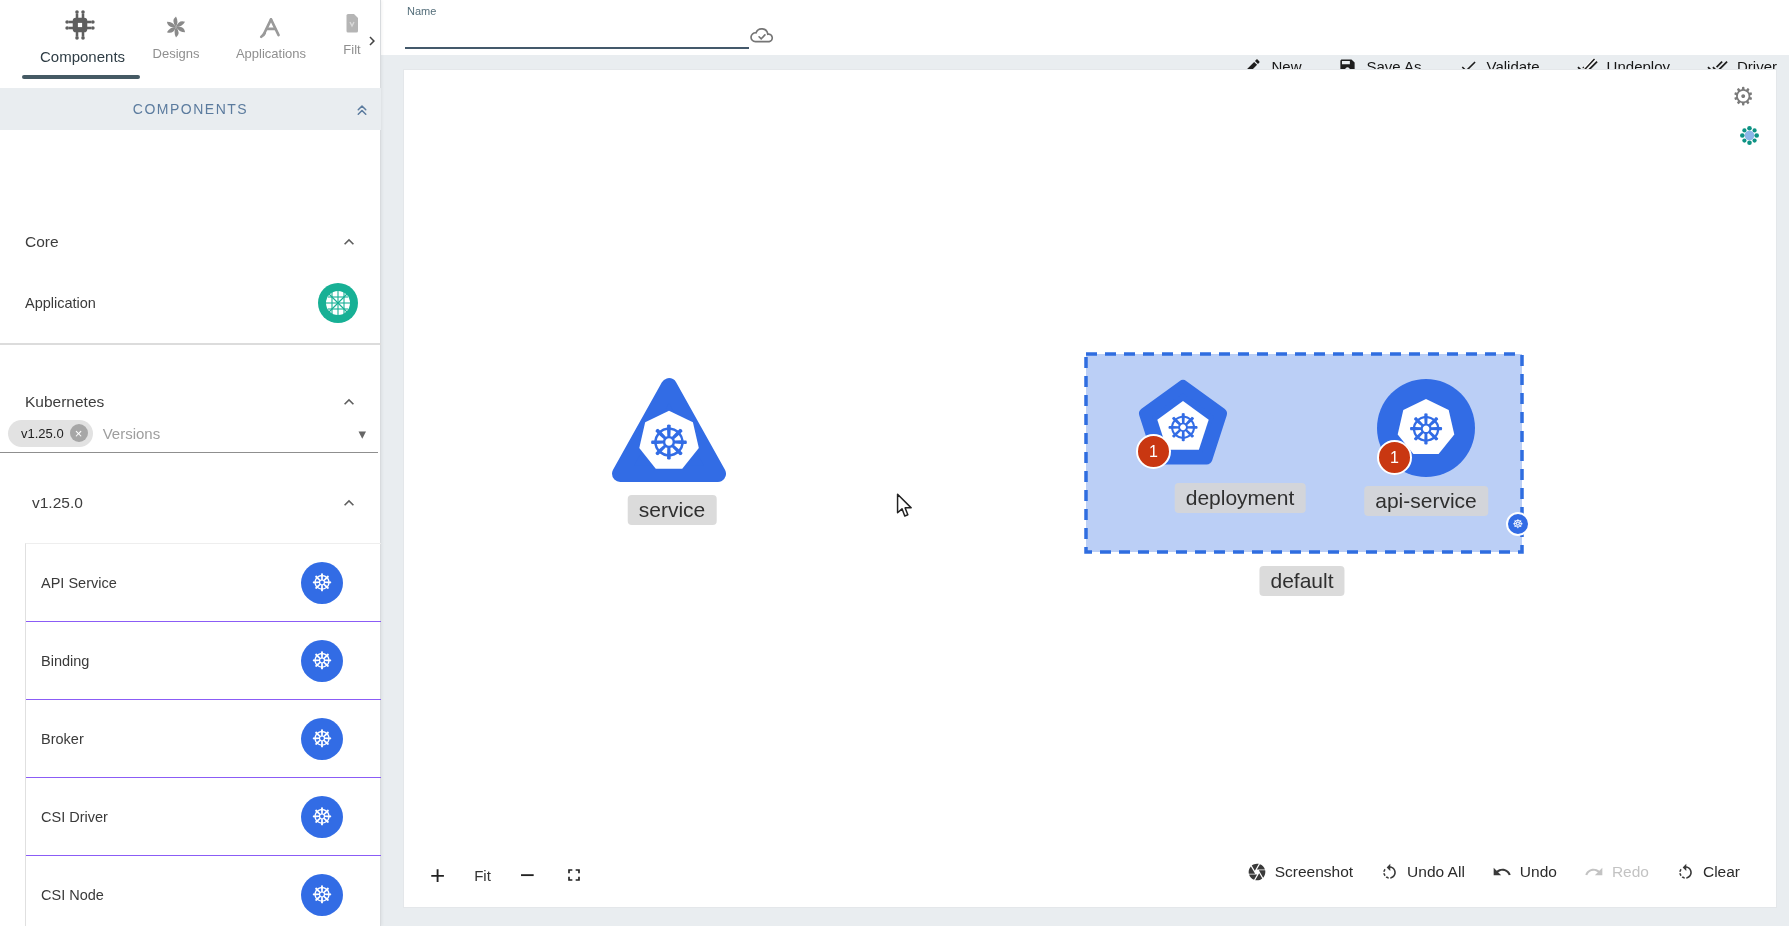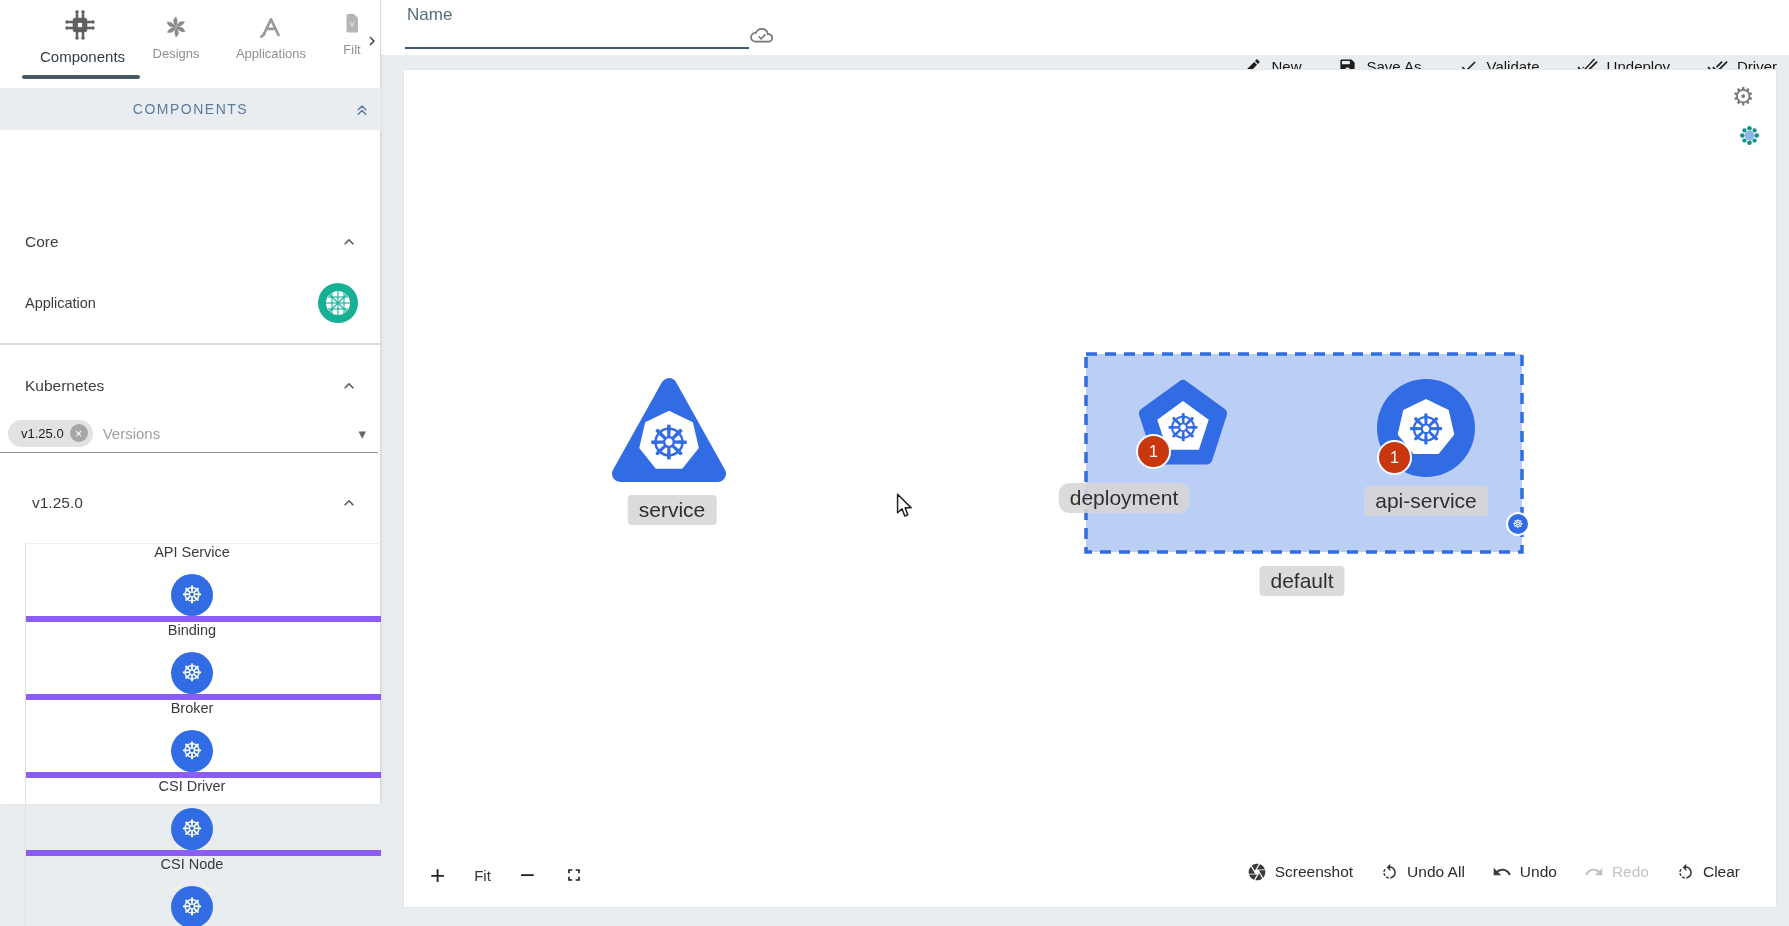--- a/index.html
+++ b/index.html
@@ -7,21 +7,21 @@
   body {
     font-family:"Liberation Sans", sans-serif;
     background:#e9edf0;
     position:relative;
     overflow:hidden;
     color:#333;
   }
   .abs { position:absolute; }
 
   
-  .sidebar { position:absolute; left:0; top:0; width:381px; height:804px;
+  .sidebar { position:absolute; left:0; top:0; width:381px; height:926px;
              background:#fff; border-right:1px solid #d8dbde;
              box-shadow:1px 0 3px rgba(0,0,0,.06); z-index:5; }
   .tab { position:absolute; text-align:center; cursor:pointer; }
   .tab-label-active { font-size:15px; color:#2f3d45; }
   .tab-label { font-size:13px; color:#8f8f8f; }
   .tab-underline { position:absolute; left:22px; top:75px; width:118px; height:4px;
                    background:#455a64; border-radius:2px; }
   .panel-header { position:absolute; left:0; top:88px; width:381px; height:42px;
                   background:#e9edf0; display:flex; align-items:center; justify-content:center; }
   .panel-header-text { font-size:14px; letter-spacing:1.5px; color:#5b7b9e; }
@@ -41,25 +41,25 @@
   .divider { position:absolute; left:0; width:381px; background:#dcdcdc; height:2px; }
   .chip { height:27px; background:#e2e2e2; border-radius:14px; display:inline-flex;
           align-items:center; padding:0 5px 0 13px; gap:6px; }
   .chip-text { font-size:13px; color:#222; }
   .chip-x { width:18px; height:18px; border-radius:50%; background:#a6a6a6; color:#fff;
             font-size:13px; display:flex; align-items:center; justify-content:center;
             cursor:pointer; line-height:1; }
   .list-wrap { position:absolute; left:25px; top:543px; width:356px; height:383px;
                border-left:1px solid #e0e0e0; border-top:1px solid #eee; overflow:hidden; }
   .list-row { height:78px; display:flex; align-items:center; justify-content:space-between;
-              padding:0 38px 0 15px; border-bottom:6px solid #8b5cf6; cursor:pointer;flex-direction:column; }
+              padding:0 38px 0 15px; border-bottom:1px solid #8b5cf6; cursor:pointer; }
 
   
   .topbar { position:absolute; left:381px; top:0; width:1408px; height:55px; background:#fff; }
-  .name-label { position:absolute; left:26px; top:5px; font-size:17px; color:#546e7a; }
+  .name-label { position:absolute; left:26px; top:5px; font-size:11px; color:#546e7a; }
   .name-value { position:absolute; left:24px; top:22px; width:340px; font-size:17px;
                 color:#263238; border:none; outline:none; background:transparent;
                 font-family:inherit; }
   .name-underline { position:absolute; left:24px; top:47px; width:344px; height:2px; background:#44596b; }
   .actions { position:absolute; right:12px; top:0; height:55px; display:flex;
              align-items:center; gap:37px;margin-top:39px; }
   .action-btn { display:flex; align-items:center; gap:9px; font-size:15px; color:#161616;
                 cursor:pointer; white-space:nowrap; }
 
   
@@ -183,21 +183,21 @@
         <line x1="21" y1="9" x2="21" y2="33"></line>
         <line x1="27" y1="10" x2="27" y2="32"></line>
         <line x1="12" y1="12" x2="30" y2="30"></line>
         <line x1="30" y1="12" x2="12" y2="30"></line>
       </g>
     </svg>
   </div>
 
   <div class="divider" style="top:343px;"></div>
 
-  <div class="sec-row" style="top:368px; height:36px;gap:32px;">
+  <div class="sec-row" style="top:384px; height:36px;gap:32px;">
     <span class="sec-title">Kubernetes</span>
     <svg width="20" height="20" viewBox="0 0 24 24">
       <path d="M7.41 15.41L12 10.83l4.59 4.58L18 14l-6-6-6 6z" fill="#5f5f5f"></path>
     </svg>
   </div>
 
   <div class="abs" style="left:8px; top:414px; width:366px; height:38px; display:flex; align-items:center;">
     <span class="chip">
       <span class="chip-text">v1.25.0</span>
       <span class="chip-x">×</span>
@@ -319,21 +319,21 @@
 <svg class="abs" style="left:1083px; top:351px; z-index:8;" width="442" height="204">
   <rect x="3" y="3" width="436" height="198" fill="#326ce5" fill-opacity="0.33" stroke="#2f6de0" stroke-width="3.5" stroke-dasharray="11 8"></rect>
 </svg>
 
 <svg class="abs" style="left:1132px; top:372px; z-index:10; cursor:pointer;" width="102" height="102" viewBox="0 0 102 102">
   <polygon points="51,14 89,41.6 74.5,86.4 27.5,86.4 13,41.6" fill="#326ce5" stroke="#326ce5" stroke-width="12" stroke-linejoin="round"></polygon>
   <polygon points="51,29 76.7,47.7 66.9,77.8 35.1,77.8 25.3,47.7" fill="#fff"></polygon>
   <text x="51" y="56" text-anchor="middle" dominant-baseline="central" font-size="38" fill="#326ce5" font-family="DejaVu Sans, sans-serif">☸</text>
 </svg>
 <div class="badge" style="left:1136px; top:434px;">1</div>
-<div class="node-pill" style="left:1124px; top:483px; z-index:11;border-radius:11px;">deployment</div>
+<div class="node-pill" style="left:1240px; top:483px; z-index:11;">deployment</div>
 
 <svg class="abs" style="left:1375px; top:377px; z-index:10; cursor:pointer;" width="102" height="102" viewBox="0 0 102 102">
   <circle cx="51" cy="51" r="49" fill="#326ce5"></circle>
   <polygon points="51,22 73.7,32.9 79.3,57.5 63.6,77.1 38.4,77.1 22.7,57.5 28.3,32.9" fill="#fff"></polygon>
   <text x="51" y="52" text-anchor="middle" dominant-baseline="central" font-size="42" fill="#326ce5" font-family="DejaVu Sans, sans-serif">☸</text>
 </svg>
 <div class="badge" style="left:1377px; top:440px;">1</div>
 <div class="node-pill" style="left:1426px; top:486px; z-index:11;">api-service</div>
 
 <div class="abs" style="left:1506px; top:512px; width:24px; height:24px; border-radius:50%; background:#326ce5;

